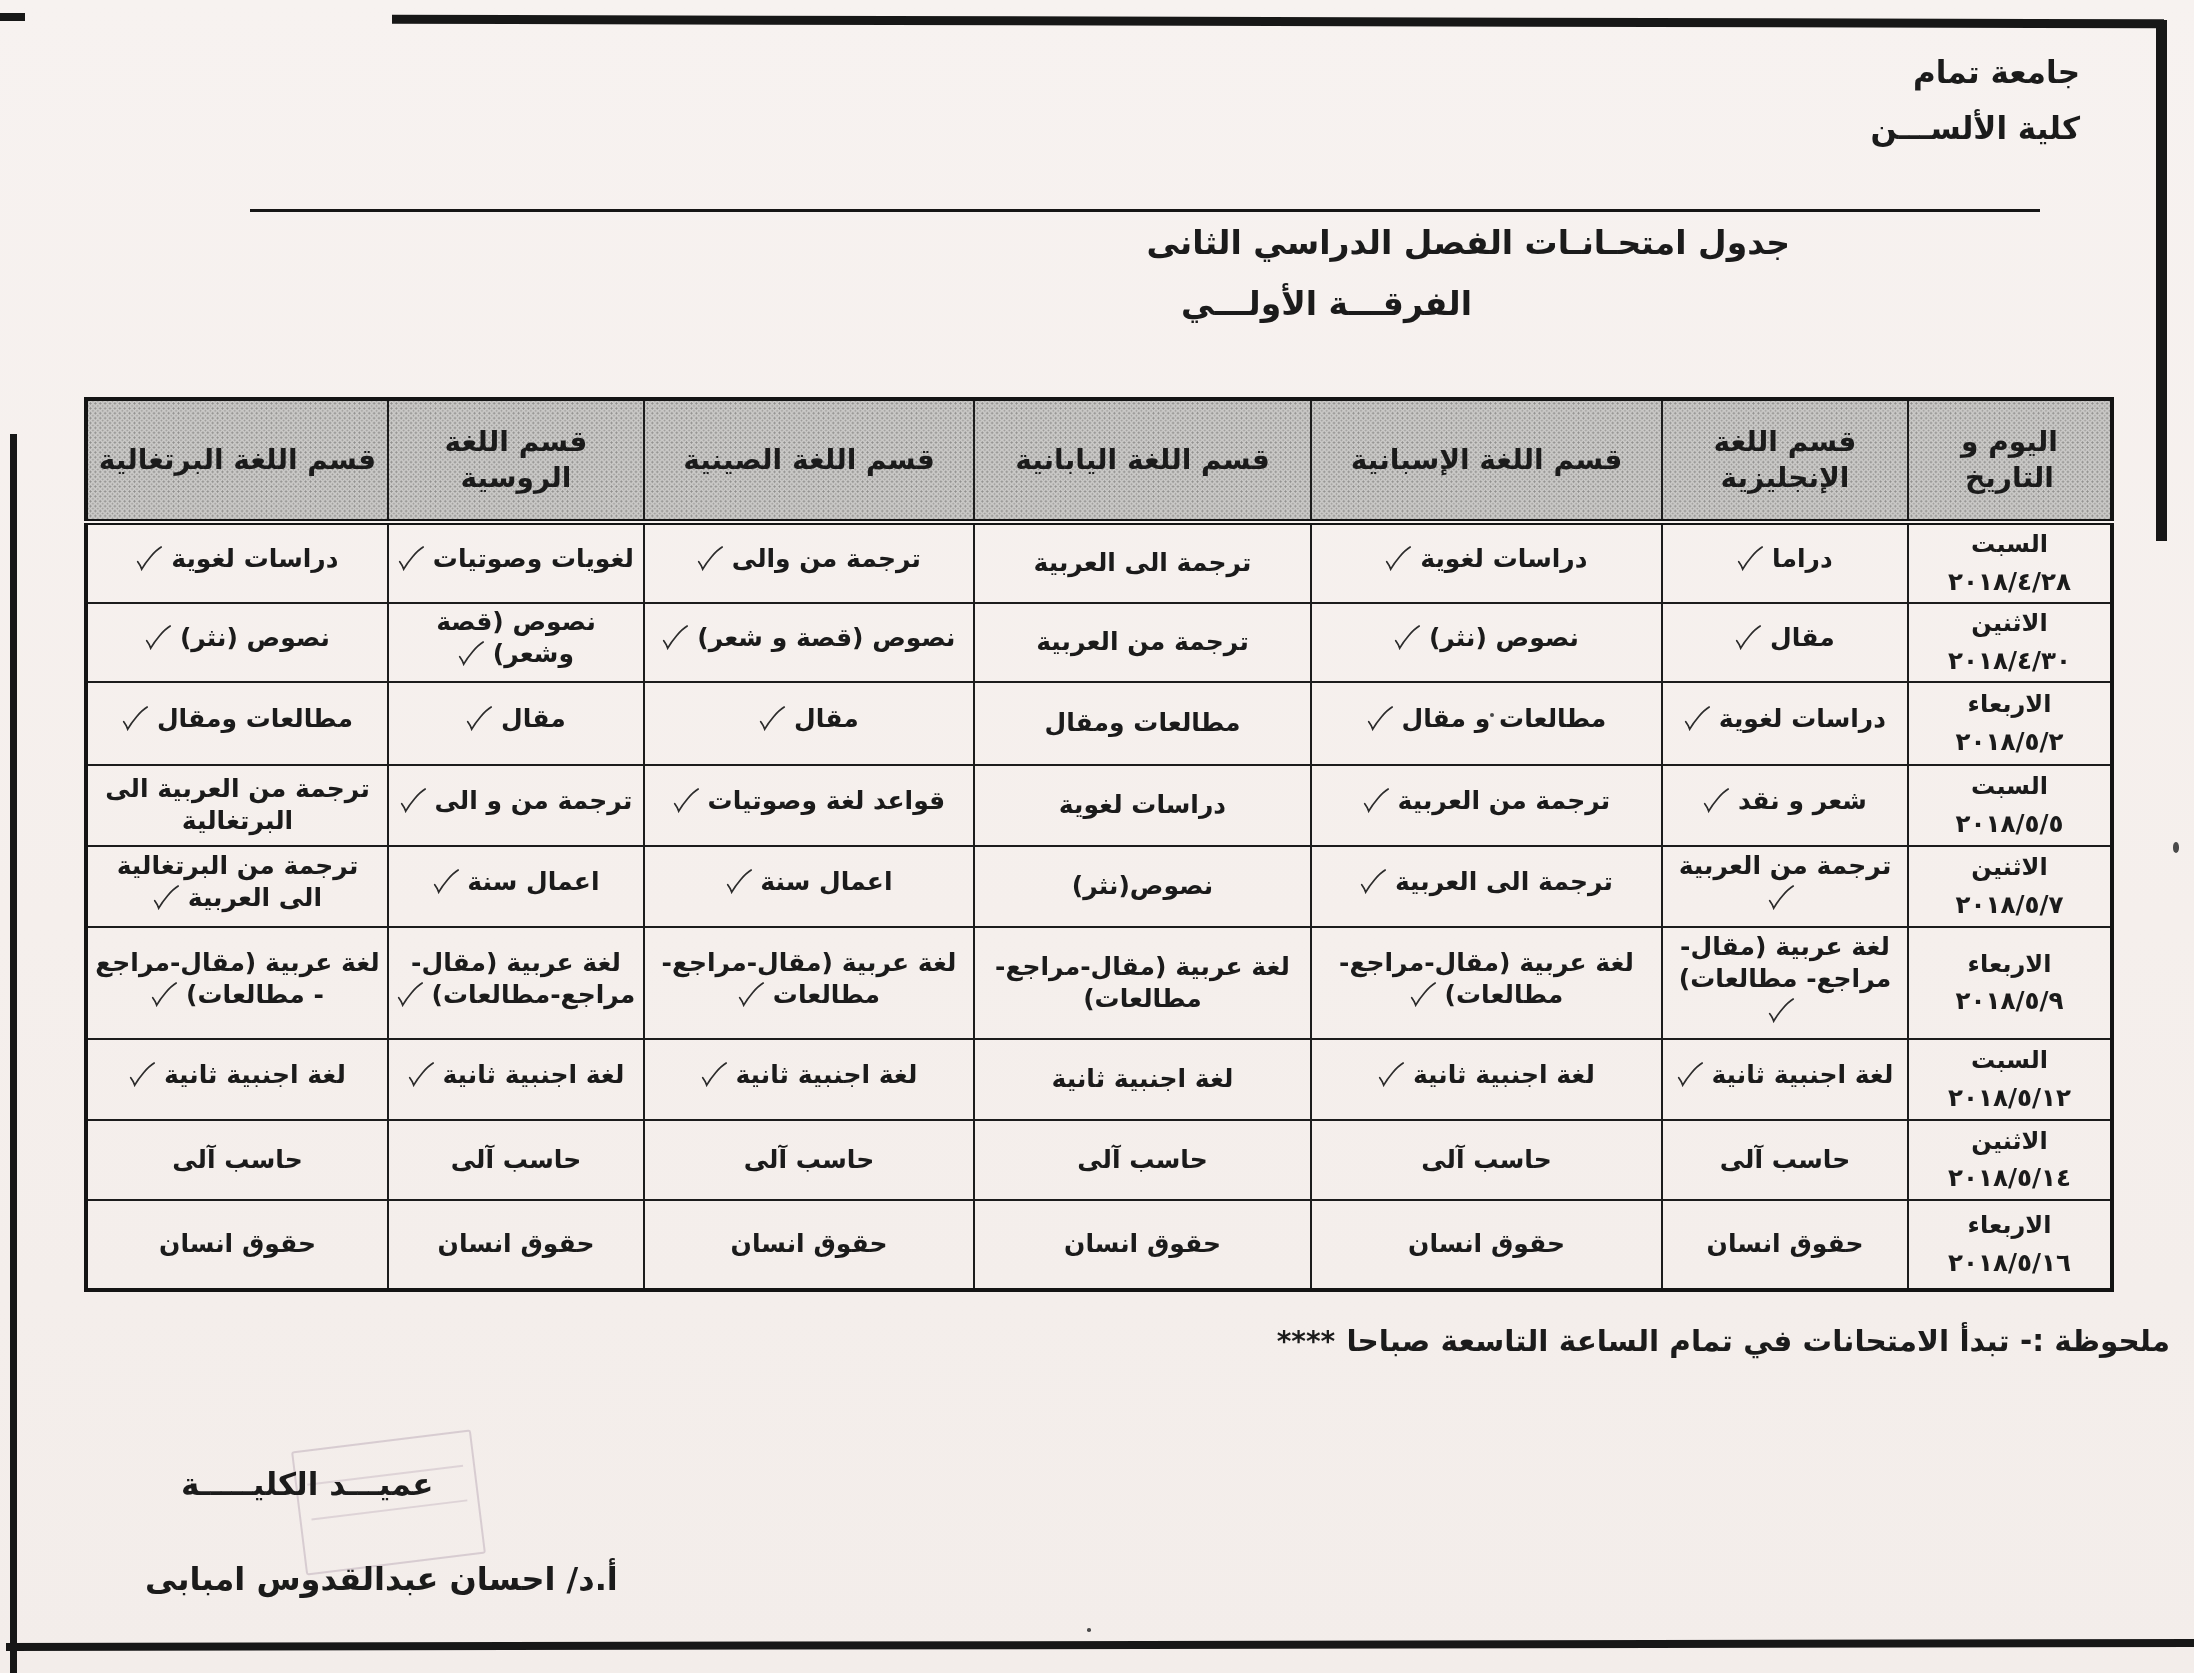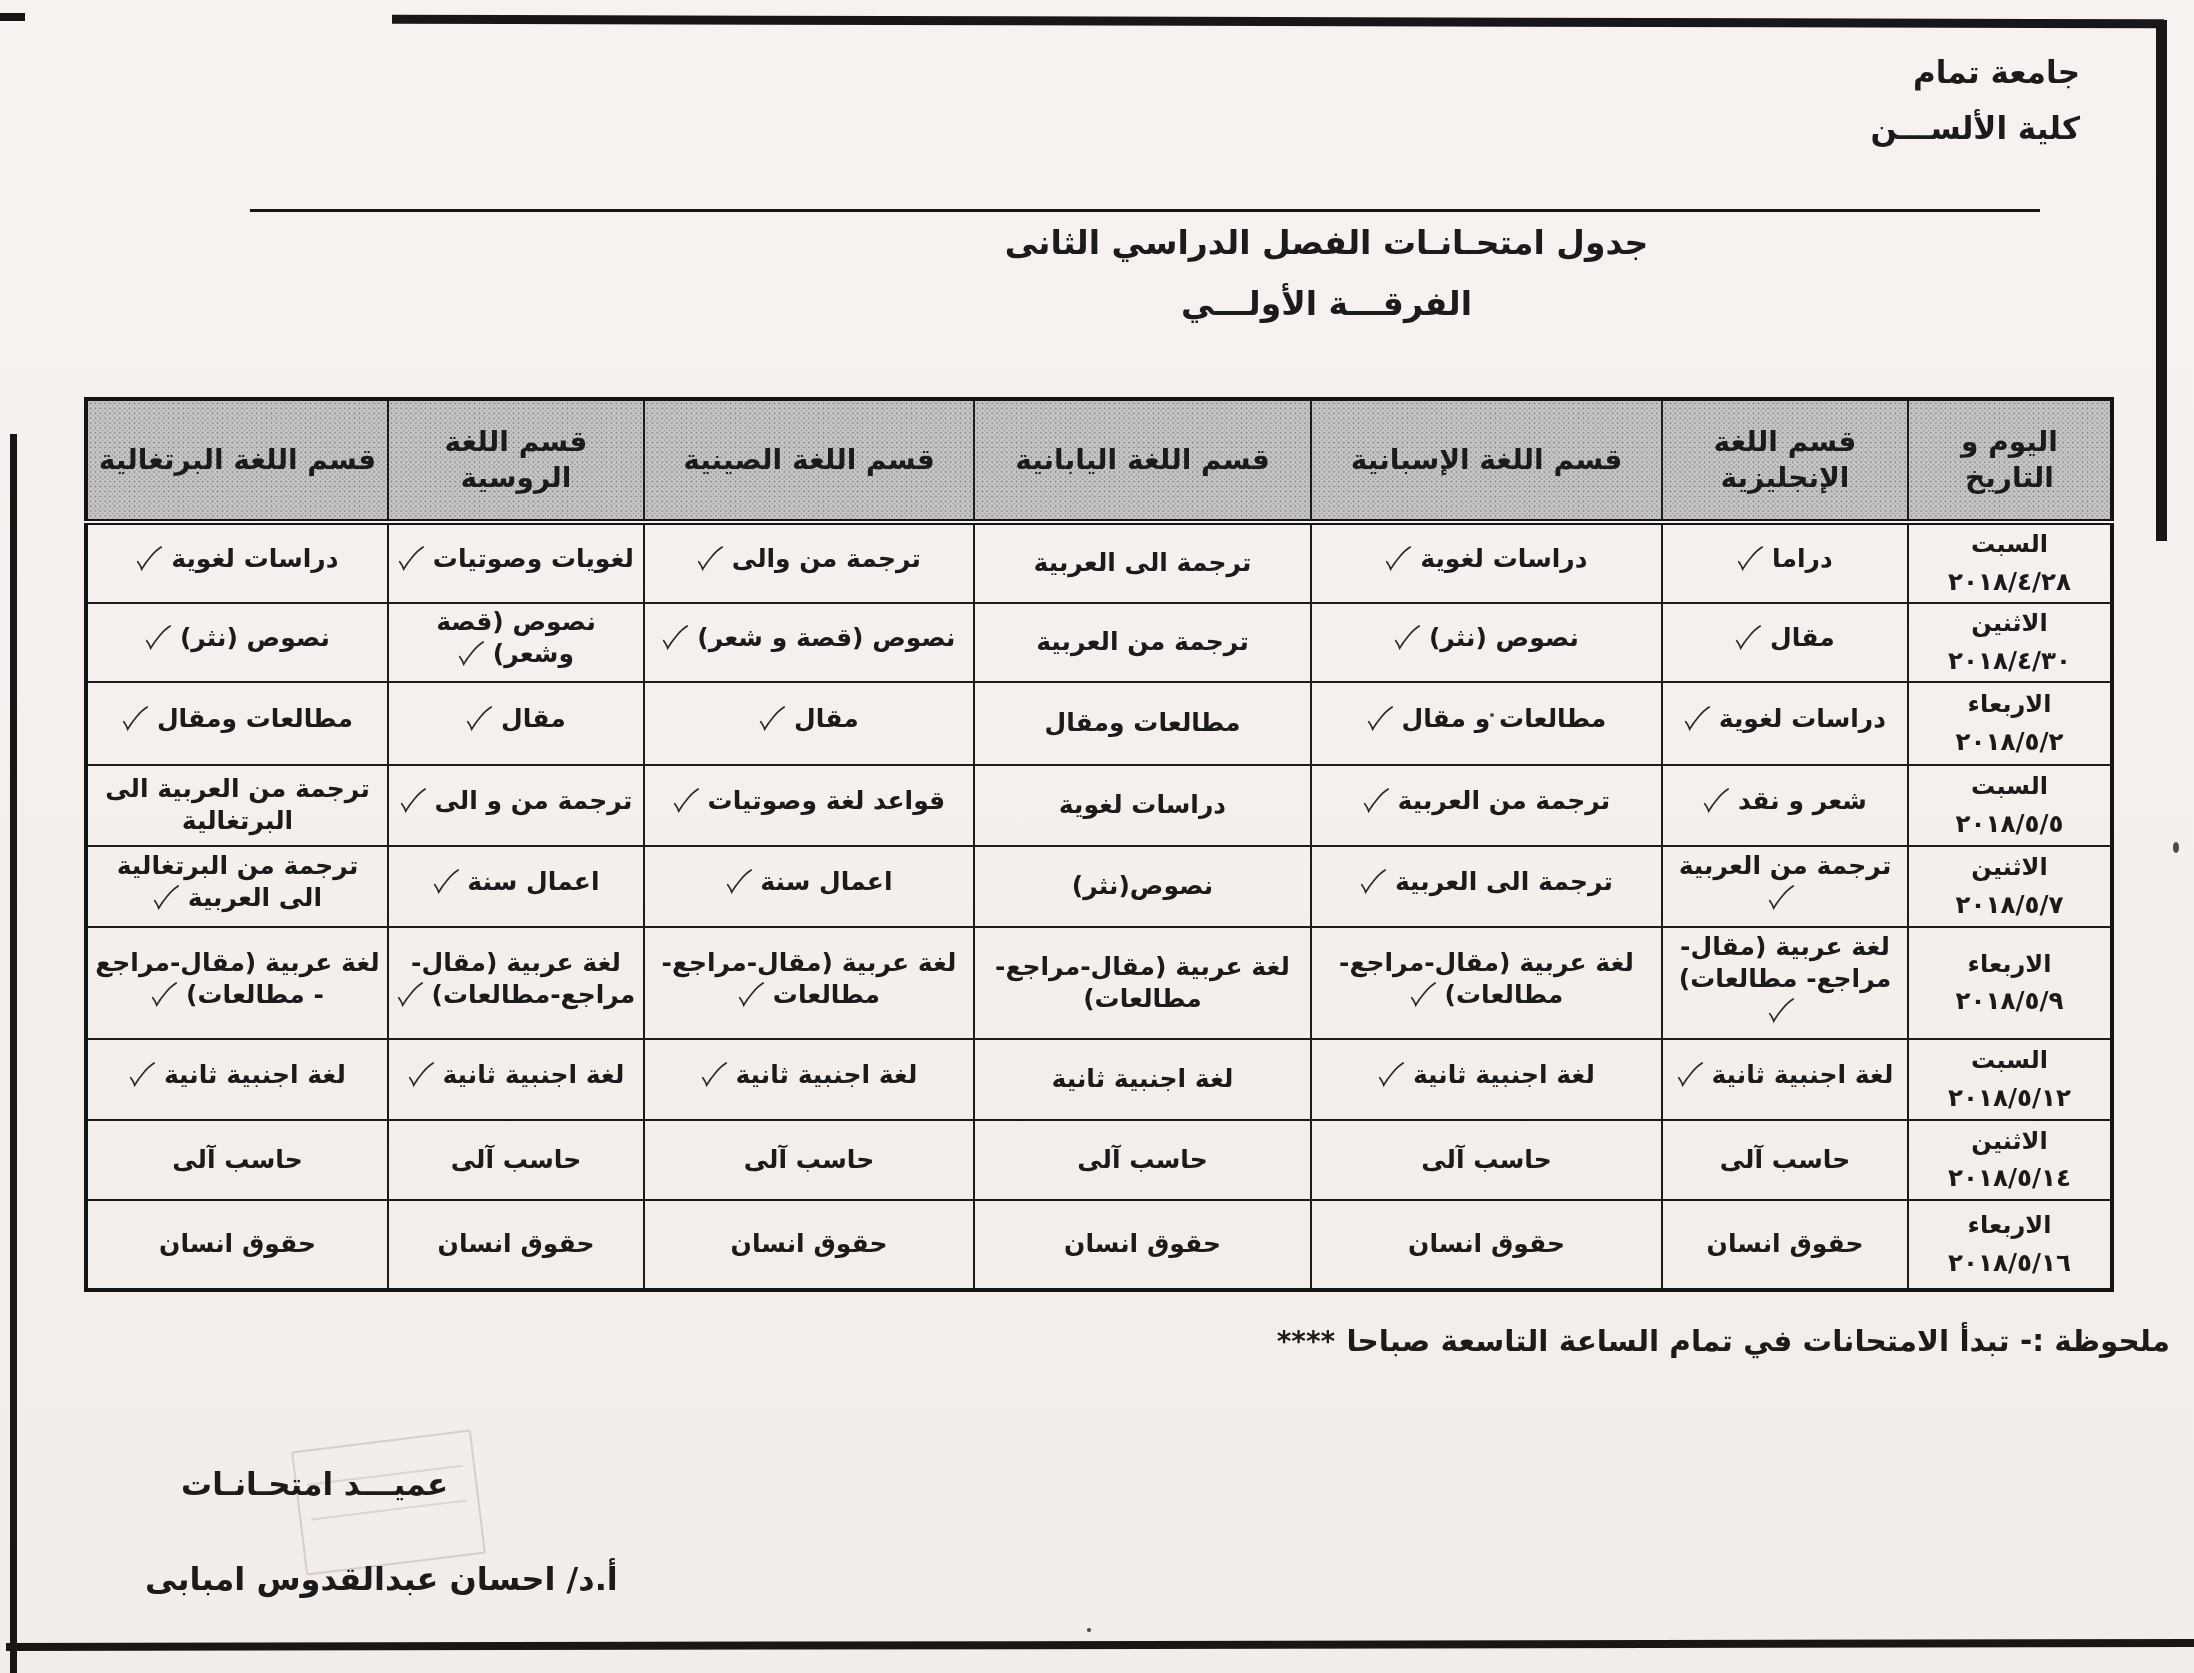--- a/index.html
+++ b/index.html
@@ -19,21 +19,21 @@
   
   .letterhead{position:absolute;top:45px;right:114px;text-align:right;direction:rtl;
     font-size:31px;font-weight:bold;line-height:1.8;}
   .logo{position:absolute;left:205px;top:41px;width:168px;height:133px;text-align:center;}
   .logo-caption{font-family:"Liberation Sans",sans-serif;font-size:10.5px;font-weight:bold;
     letter-spacing:1.4px;color:#2e2e2e;margin-top:-4.2px;}
   .rule{position:absolute;left:250px;top:209px;width:1790px;height:2.8px;background:#161616;}
   
   .titles{position:absolute;left:863px;top:223px;width:927px;text-align:center;
     direction:rtl;font-weight:bold;}
-  .t1{font-size:33px;}
+  .t1{font-size:33px;text-align:right;}
   .t2{font-size:33px;margin-top:22px;}
   .t3{font-size:32px;margin-top:9.8px;}
   
   table.sched{position:absolute;left:84px;top:397px;width:2025px;border-collapse:collapse;
     table-layout:fixed;border:4.2px solid #141414;}
   .sched th,.sched td{border:2.1px solid #1c1c1c;text-align:center;vertical-align:middle;
     font-weight:bold;padding:1.4px 5.6px;overflow:hidden;}
   .sched thead th{
     font-size:28px;line-height:1.3;height:115px;
     border-bottom:6.3px double #141414;
@@ -292,17 +292,17 @@
   </table>
 
   <div class="note">
     <span>ملحوظة :- تبدأ الامتحانات في تمام الساعة التاسعة صباحا</span><span class="stars">****</span>
   </div>
 
   <div class="stamp">
     <div class="sline" style="top:32px;"></div>
     <div class="sline" style="top:67px;"></div>
   </div>
-  <div class="sig-title">عميـــد امتحـانـات</div>
+  <div class="sig-title">عميـــد الكليـــــة</div>
   <div class="sig-name">أ.د/ احسان عبدالقدوس امبابى</div>
 
 </div>
 
 
 </body></html>

